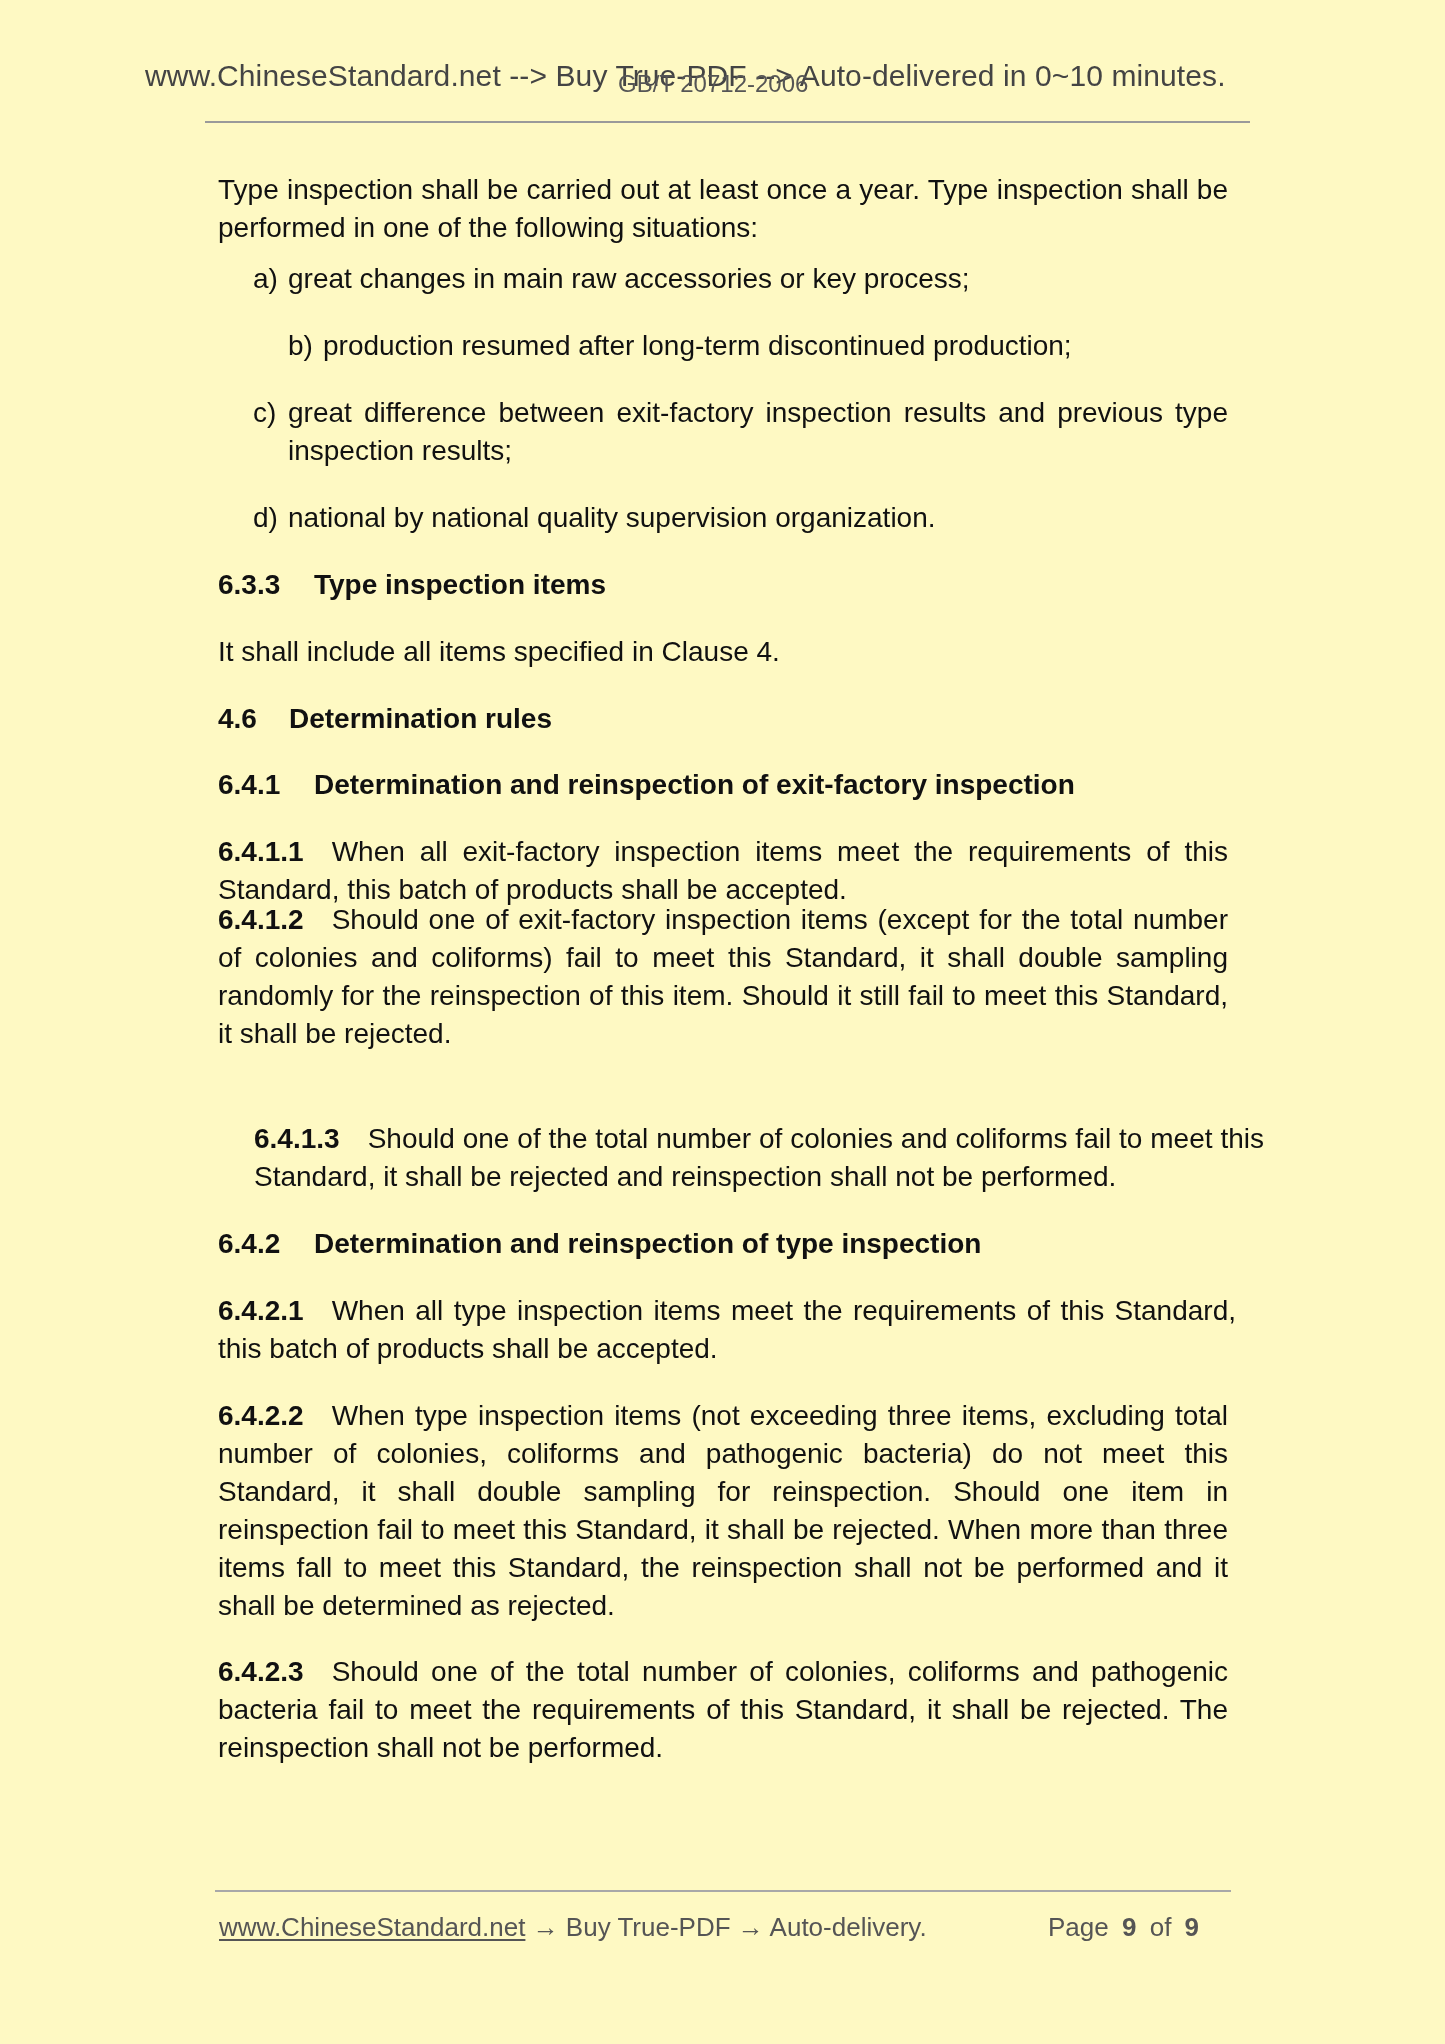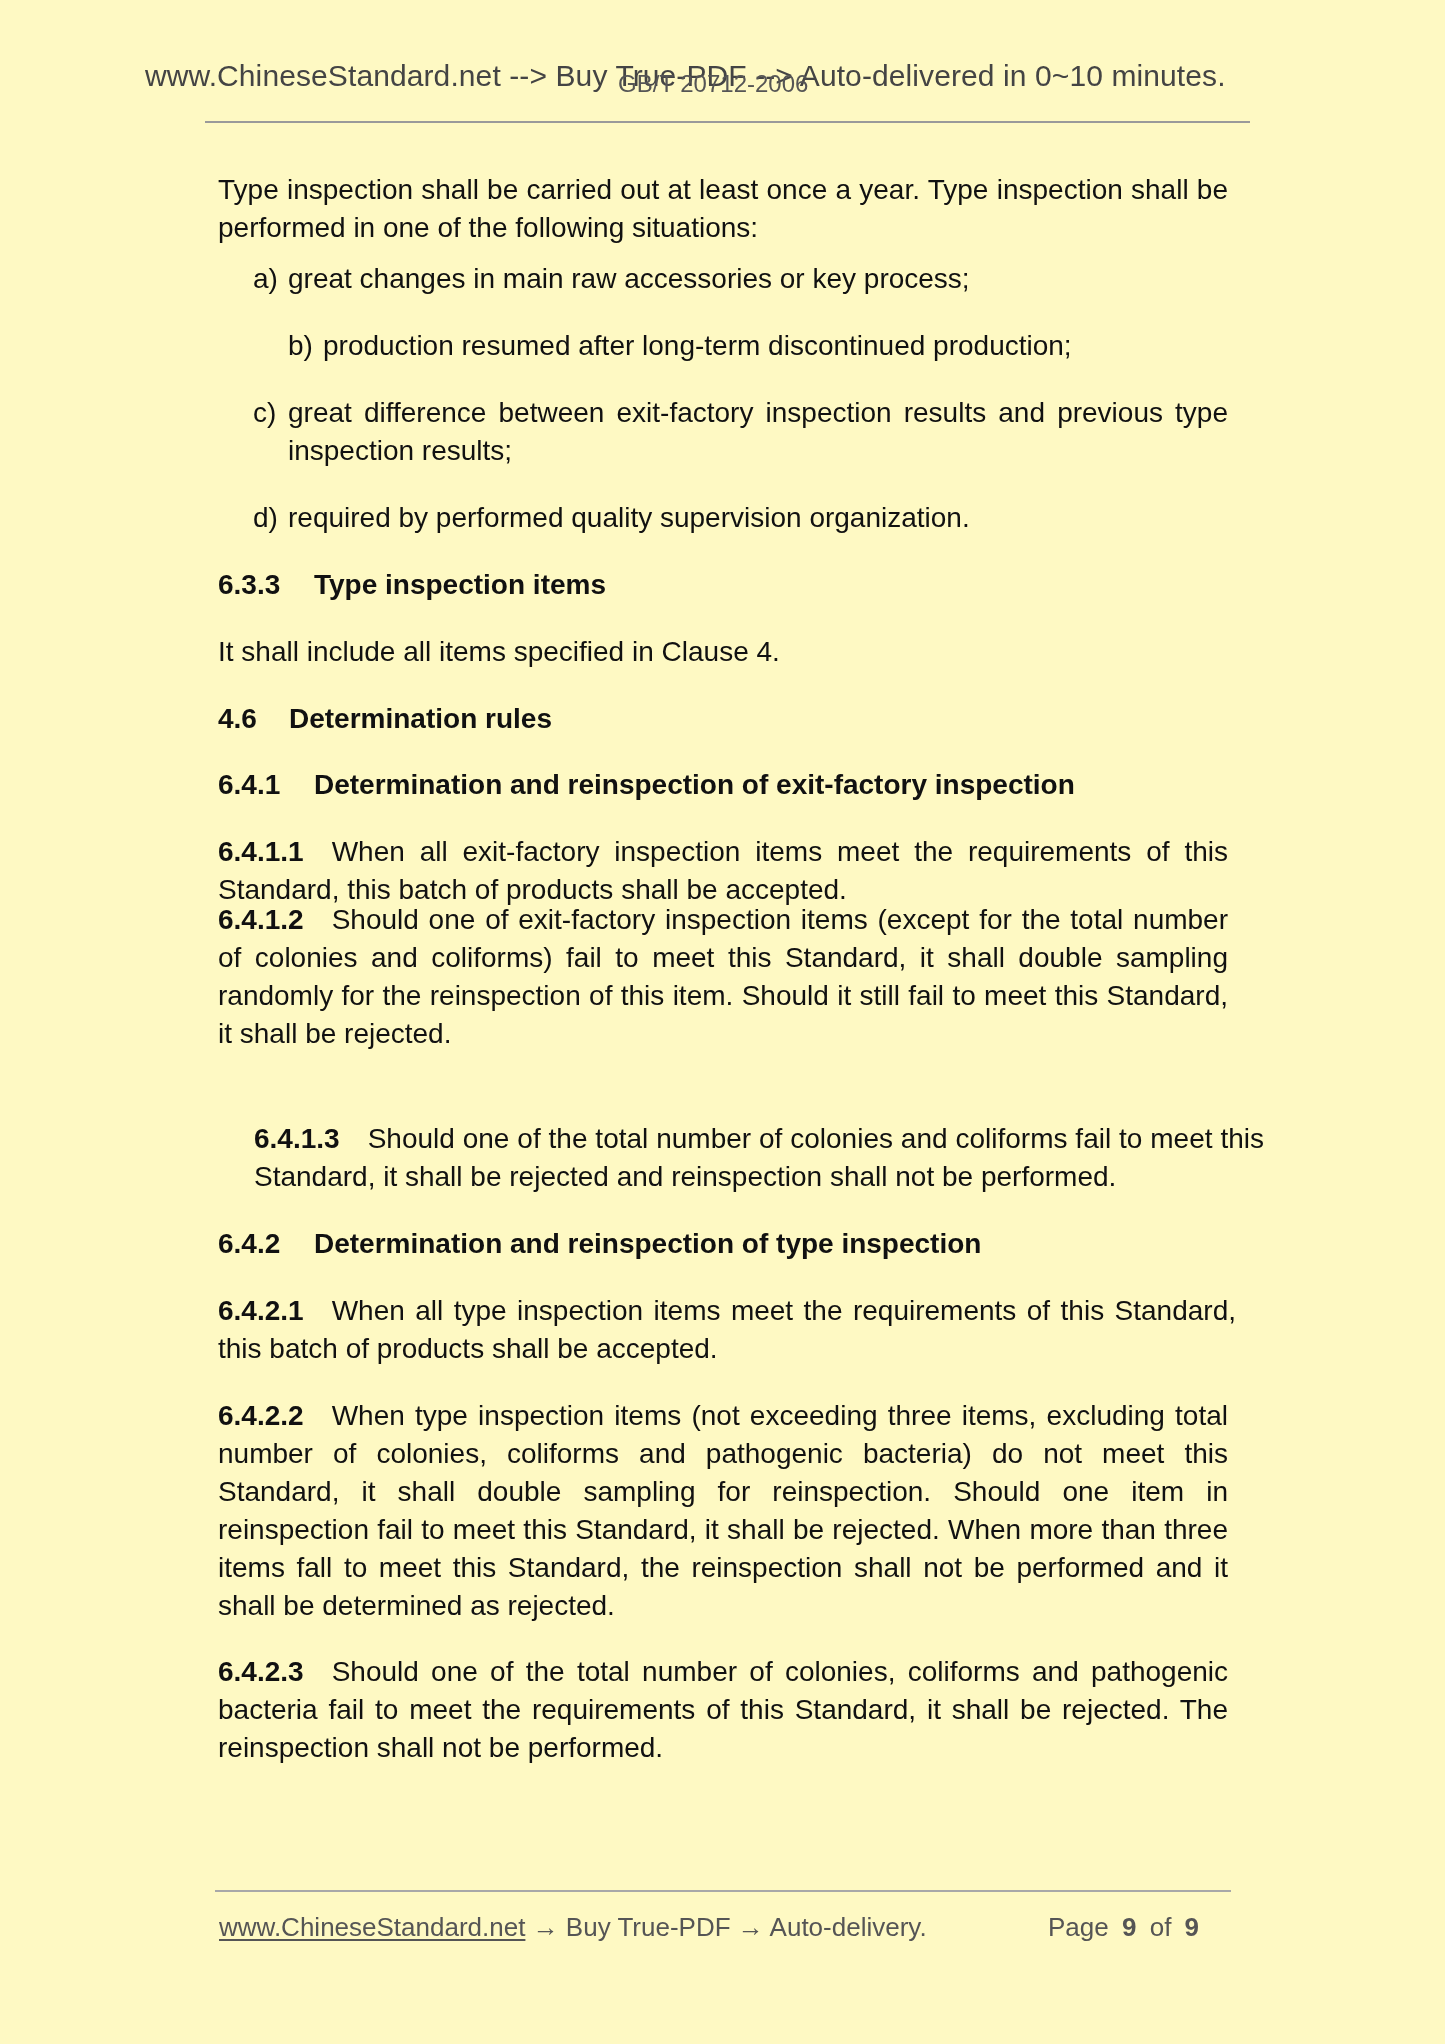--- a/index.html
+++ b/index.html
@@ -144,21 +144,21 @@
   <div class="header-docno">GB/T 20712-2006</div>
   <div class="header-rule"></div>
 
   <div class="content">
 
     <div class="blk" style="top:155px; width:1010px;margin-top:16px;">Type inspection shall be carried out at least once a year. Type inspection shall be performed in one of the following situations:</div>
 
     <div class="list-item" style="top:260px;"><span class="lbl">a)</span><span>great changes in main raw accessories or key process;</span></div>
     <div class="list-item" style="top:327px;margin-left:35px;"><span class="lbl">b)</span><span>production resumed after long-term discontinued production;</span></div>
     <div class="list-item" style="top:394px; text-align:justify;"><span class="lbl">c)</span><span>great difference between exit-factory inspection results and previous type inspection results;</span></div>
-    <div class="list-item" style="top:499px;"><span class="lbl">d)</span><span>required by performed quality supervision organization.</span></div>
+    <div class="list-item" style="top:499px;"><span class="lbl">d)</span><span>national by national quality supervision organization.</span></div>
 
     <div class="heading" style="top:566px;">
       <span class="hnum" style="width:96px;">6.3.3</span><span class="htitle">Type inspection items</span>
     </div>
 
     <div class="blk nojust" style="top:633px;">It shall include all items specified in Clause 4.</div>
 
     <div class="heading" style="top:700px;">
       <span class="hnum" style="width:71px;">4.6</span><span class="htitle">Determination rules</span>
     </div>

